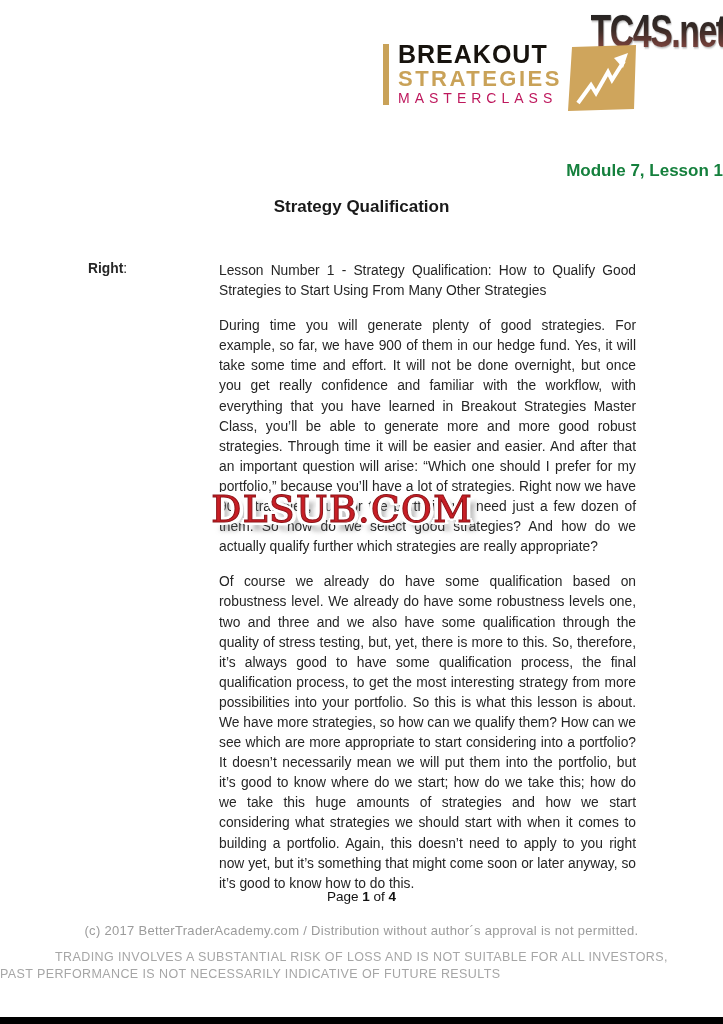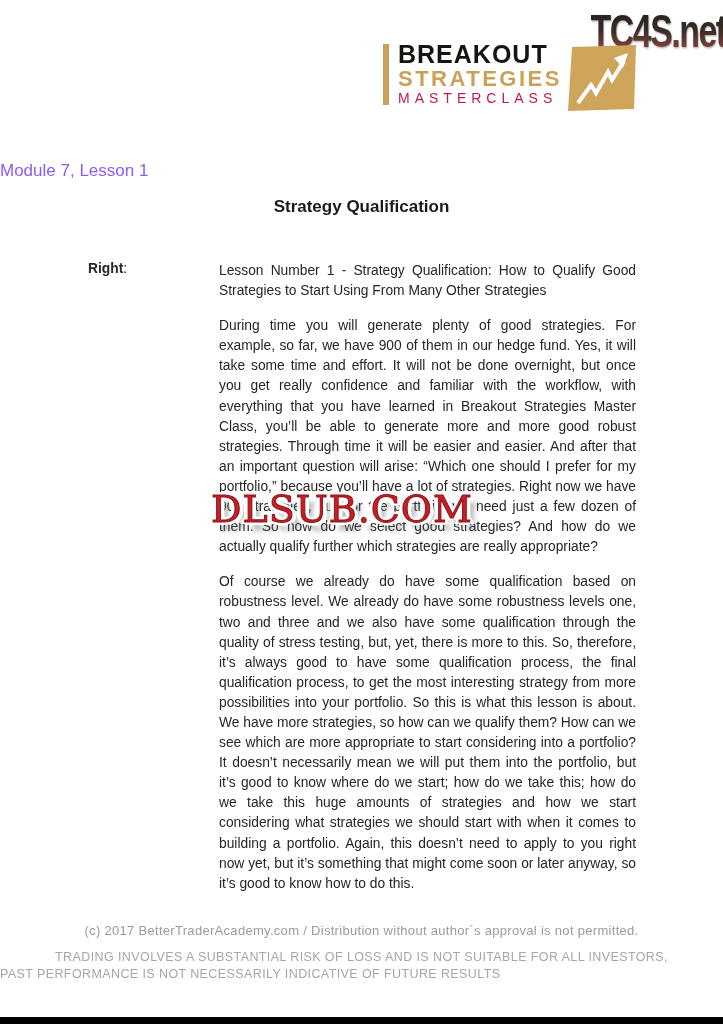--- a/index.html
+++ b/index.html
@@ -41,22 +41,22 @@
     position:absolute; right:1px; top:977px;
     font-size:33px; font-weight:bold; letter-spacing:-1px; white-space:nowrap;
     color:#bf4c49; -webkit-text-stroke:1.5px #2e1312;
     text-shadow:
       -2px -2px 2px #ffffff, 2px -2px 2px #ffffff,
       -2px 2px 2px #ffffff, 2px 2px 2px #ffffff,
       0 0 4px #ffffff;
   }
 
   
-  .title1 { position:absolute; left:0; top:161px; width:100%; text-align:left;
-            font-size:17px; font-weight:normal; color:#8b5cf6; }
+  .title1 { position:absolute; left:0; top:161px; width:100%; text-align:right;
+            font-size:17px; font-weight:bold; color:#15803d; }
   .title2 { position:absolute; left:0; top:197px; width:100%; text-align:center;
             font-size:17px; font-weight:bold; color:#1a1a1a; }
 
   
   .speaker { position:absolute; left:88px; top:261px; font-size:13.8px; color:#262626; }
   .speaker b { font-weight:bold; }
   .bodycol { position:absolute; left:219px; top:261px; width:417px; }
   .bodycol p {
     font-size:13.8px; line-height:20.1px; color:#262626;
     text-align:justify; margin:0 0 15px 0;
@@ -98,19 +98,25 @@
 
   <div class="speaker"><b>Right</b><span>:</span></div>
   <div class="bodycol">
       <p>Lesson Number 1 - Strategy Qualification: How to Qualify Good Strategies to Start Using From Many Other Strategies</p>
       <p>During time you will generate plenty of good strategies. For example, so far, we have 900 of them in our hedge fund. Yes, it will take some time and effort. It will not be done overnight, but once you get really confidence and familiar with the workflow, with everything that you have learned in Breakout Strategies Master Class, you’ll be able to generate more and more good robust strategies. Through time it will be easier and easier. And after that an important question will arise: “Which one should I prefer for my portfolio,” because you’ll have a lot of strategies. Right now we have 900 strategies, but, for the portfolio, we need just a few dozen of them. So how do we select good strategies? And how do we actually qualify further which strategies are really appropriate?</p>
       <p>Of course we already do have some qualification based on robustness level. We already do have some robustness levels one, two and three and we also have some qualification through the quality of stress testing, but, yet, there is more to this. So, therefore, it’s always good to have some qualification process, the final qualification process, to get the most interesting strategy from more possibilities into your portfolio. So this is what this lesson is about. We have more strategies, so how can we qualify them? How can we see which are more appropriate to start considering into a portfolio? It doesn’t necessarily mean we will put them into the portfolio, but it’s good to know where do we start; how do we take this; how do we take this huge amounts of strategies and how we start considering what strategies we should start with when it comes to building a portfolio. Again, this doesn’t need to apply to you right now yet, but it’s something that might come soon or later anyway, so it’s good to know how to do this.</p>
     </div>
 
   <div class="wm-mid">DLSUB.COM</div>
 
+  <div class="pageline">
+    <span>Page</span>
+    <b>1</b>
+    <span>of</span>
+    <b>4</b>
+  </div>
   <div class="copyright">(c) 2017 BetterTraderAcademy.com / Distribution without author´s approval is not permitted.</div>
   <div class="disc1">TRADING INVOLVES A SUBSTANTIAL RISK OF LOSS AND IS NOT SUITABLE FOR ALL INVESTORS,</div>
   <div class="disc2">PAST PERFORMANCE IS NOT NECESSARILY INDICATIVE OF FUTURE RESULTS</div>
 
 
   <div class="blackbar"></div>
 </div>
 
 </body></html>

